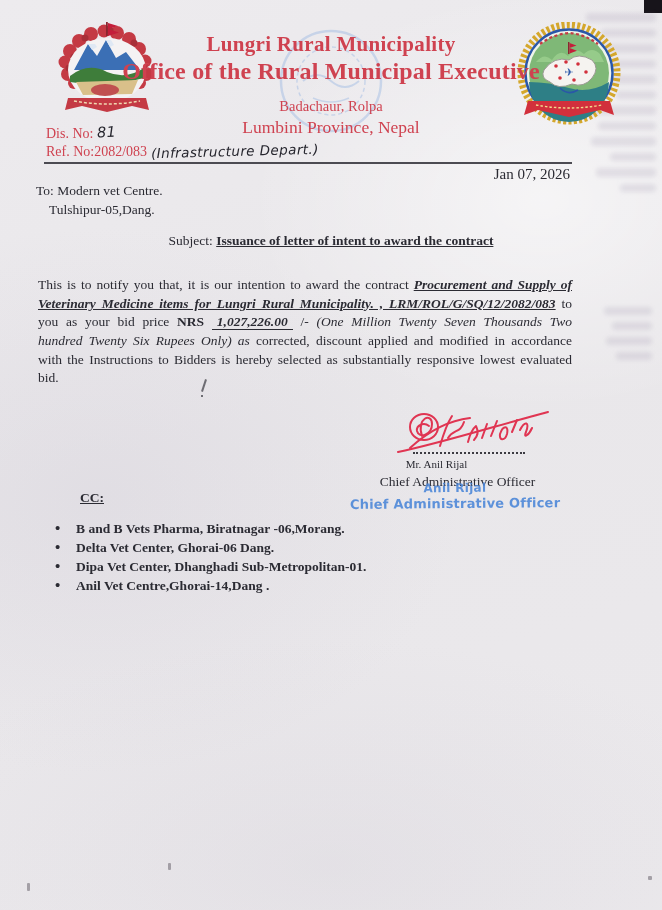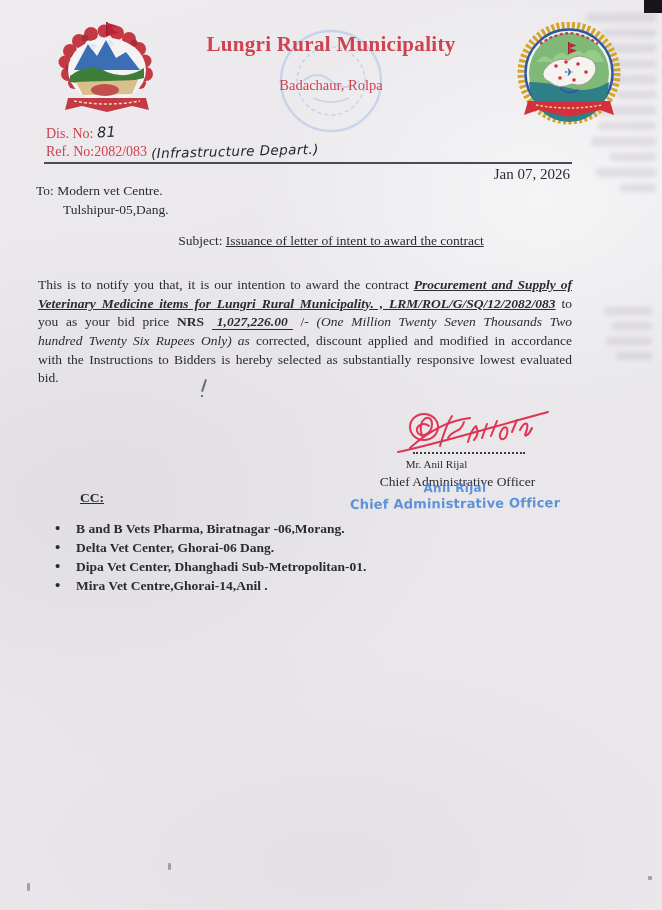--- a/index.html
+++ b/index.html
@@ -22,42 +22,42 @@
   .ghost i { display:block; background:rgba(118,106,140,.14); border-radius:4px; margin:7px 0 0 auto; }
   .ghost .g1{width:70px;height:9px}.ghost .g2{width:55px;height:8px}.ghost .g3{width:78px;height:9px}
   .ghost .g4{width:48px;height:8px}.ghost .g5{width:66px;height:9px}.ghost .g6{width:40px;height:8px}
   .ghost .g7{width:72px;height:9px}.ghost .g8{width:58px;height:8px}.ghost .g9{width:65px;height:9px}
   .ghost .g10{width:46px;height:8px}.ghost .g11{width:60px;height:9px}.ghost .g12{width:36px;height:8px}
 
   
   .letterhead { position:absolute; left:120px; top:32px; width:422px; text-align:center; color:#cf4250; z-index:2; }
   .lh1 { font-size:21px; font-weight:600; letter-spacing:.3px; }
   .lh2 { font-size:24px; font-weight:600; letter-spacing:.2px; margin-top:1px; }
-  .lh3 { font-size:14.5px; margin-top:20px; }
+  .lh3 { font-size:14.5px; margin-top:13px; }
   .lh4 { font-size:17.5px; margin-top:2px; }
   .emblem-left { position:absolute; left:50px; top:22px; z-index:2; }
   .emblem-right { position:absolute; left:514px; top:22px; z-index:2; }
   .faint-stamp { position:absolute; left:278px; top:28px; opacity:.22; z-index:1; }
 
   .refblock { position:absolute; left:46px; top:125px; z-index:2; font-size:14px; }
   .red { color:#cf4250; }
   .hand { font-family:"DejaVu Sans", sans-serif; font-style:italic; font-size:13.5px; color:#26262e;
           letter-spacing:.4px; display:inline-block; transform:rotate(-1.5deg); }
   .hand-big { font-size:14.5px; transform:rotate(-3deg) translateY(-1px); }
   .refline2 { margin-top:1px; }
 
   .rule { position:absolute; left:44px; top:162px; width:528px; height:2px; background:#4c4b52; z-index:2; }
 
   .dateline { position:absolute; left:420px; top:166px; width:150px; text-align:right; font-size:15px; }
 
   .to-block { position:absolute; left:36px; top:183px; font-size:13.5px; line-height:1.2; }
-  .to-block .indent { margin-left:27px; margin-top:3px; }
+  .to-block .indent { margin-left:13px; margin-top:3px; }
 
   .subject-line { position:absolute; left:0; top:233px; width:662px; text-align:center; font-size:13.5px; }
-  .subject-line .subj-text { font-weight:normal; text-decoration:underline; }
+  .subject-line .subj-text { font-weight:bold; text-decoration:underline; }
 
   .body-par { position:absolute; left:38px; top:276px; width:534px; font-size:13.5px;
               line-height:1.38; text-align:justify; word-spacing:1.5px; }
   .biu { font-weight:bold; font-style:italic; text-decoration:underline;margin-top:28px; }
   .b { font-weight:bold; }
   .i { font-style:italic; }
   .amt { font-weight:bold; font-style:italic; border-bottom:1.3px solid #2b2b33; padding:0 5px; }
 
   .stray-slash { position:absolute; left:203px; top:379px; width:2px; height:13px; background:#3a3a42;
                  transform:rotate(18deg); opacity:.7; }
@@ -172,21 +172,23 @@
     <path d="M55.5,21 l7,2.5 -7,2.5 z M55.5,26 l7.5,2.8 -7.5,2.8 z" fill="#c41e3a"></path>
     <text x="55" y="54" text-anchor="middle" font-size="11" fill="#2a57a8">✈</text>
     <path d="M46,66 q8,8 18,2" fill="none" stroke="#2a57a8" stroke-width="1.6"></path>
     <path d="M14,79 L96,79 L100,93 L86,88 L55,95 L24,88 L10,93 Z" fill="#d2303c"></path>
     <path d="M22,83 Q55,89 88,83" fill="none" stroke="#f3d98c" stroke-width="1.4" stroke-dasharray="2.5 2"></path>
     <path d="M26,22 Q40,12 55,11 Q70,12 84,22" fill="none" stroke="#c43a44" stroke-width="2.2" stroke-dasharray="3 2.5"></path>
   </svg>
 
   <div class="letterhead">
     <div class="lh1">Lungri Rural Municipality</div>
+    <div class="lh2">Office of the Rural Municipal Executive</div>
     <div class="lh3">Badachaur, Rolpa</div>
+    <div class="lh4">Lumbini Province, Nepal</div>
   </div>
 
   <div class="refblock">
     <div>
       <span class="red">Dis. No:</span>
       <span class="hand hand-big">81</span>
     </div>
     <div class="refline2">
       <span class="red">Ref. No:2082/083</span>
       <span class="hand">(Infrastructure Depart.)</span>
@@ -226,16 +228,16 @@
   <div class="stamp-blue">
     <div class="sb1">Anil Rijal</div>
     <div class="sb2">Chief Administrative Officer</div>
   </div>
 
   <div class="cc-label">CC:</div>
   <ul class="cc-list">
     <li>B and B Vets Pharma, Biratnagar -06,Morang.</li>
     <li>Delta Vet Center, Ghorai-06 Dang.</li>
     <li>Dipa Vet Center, Dhanghadi Sub-Metropolitan-01.</li>
-    <li>Mira Vet Centre,Ghorai-14,Anil .</li>
+    <li>Anil Vet Centre,Ghorai-14,Dang .</li>
   </ul>
 
 </div>
 
 </body></html>

